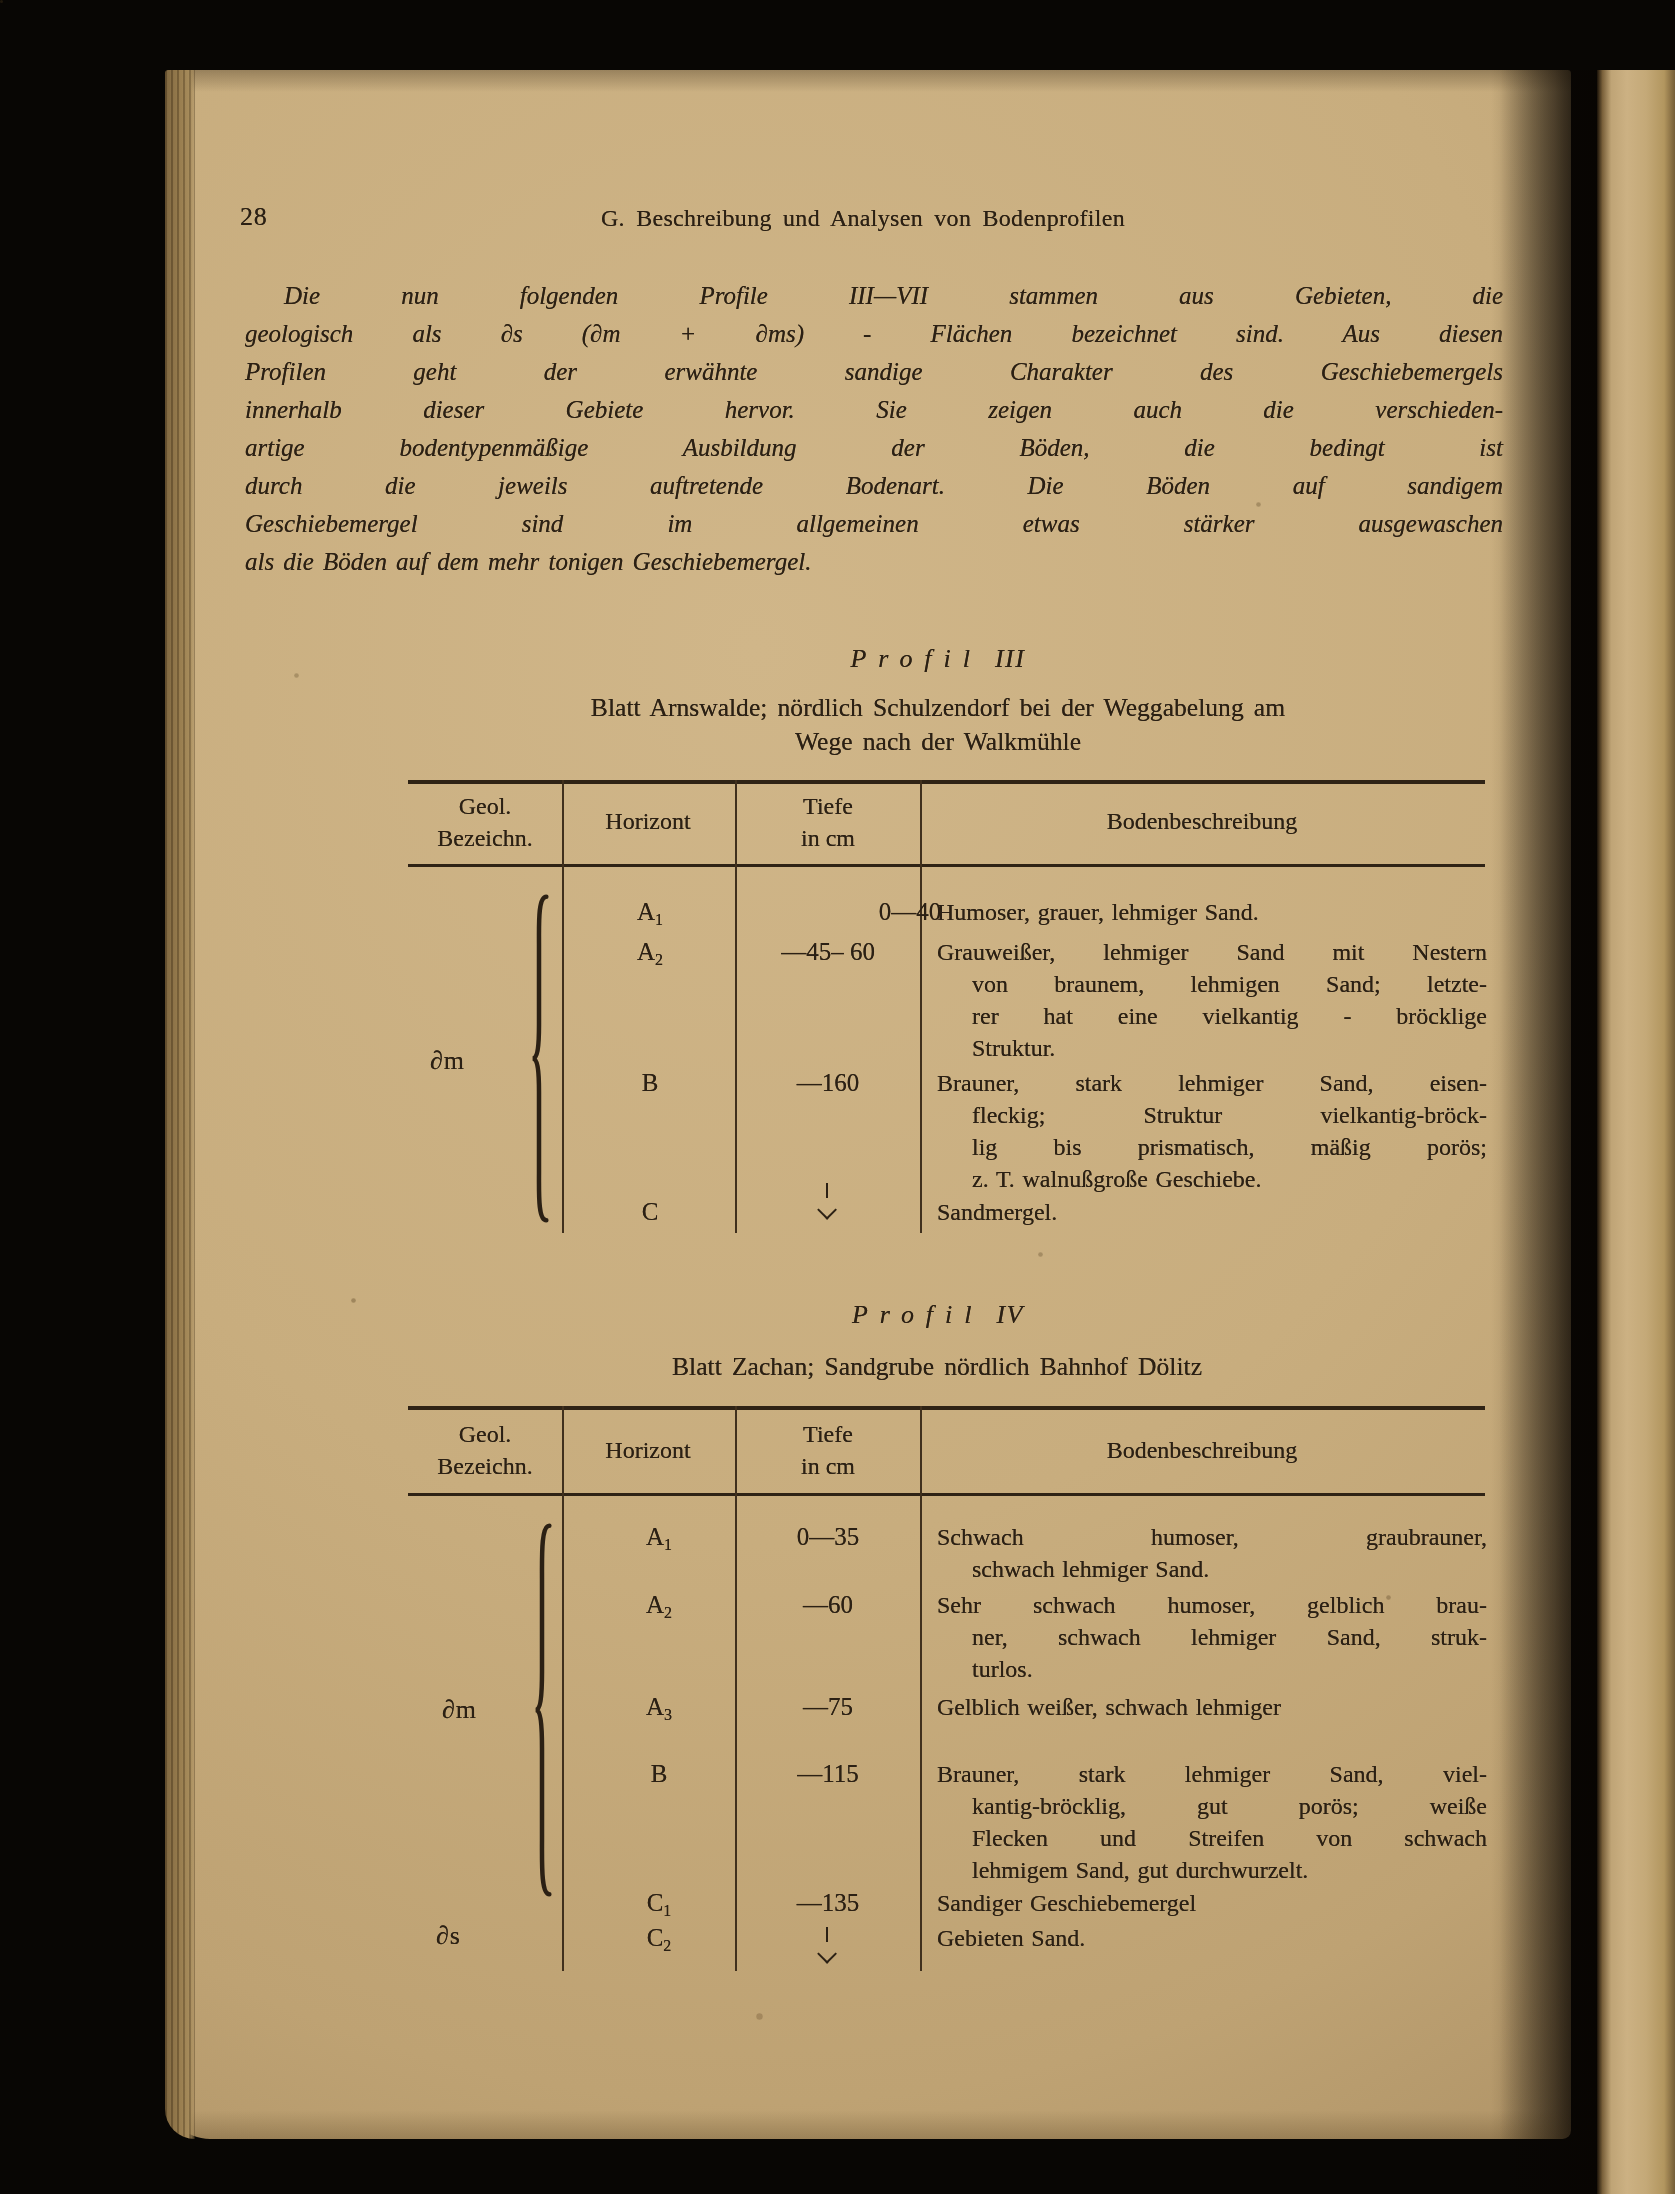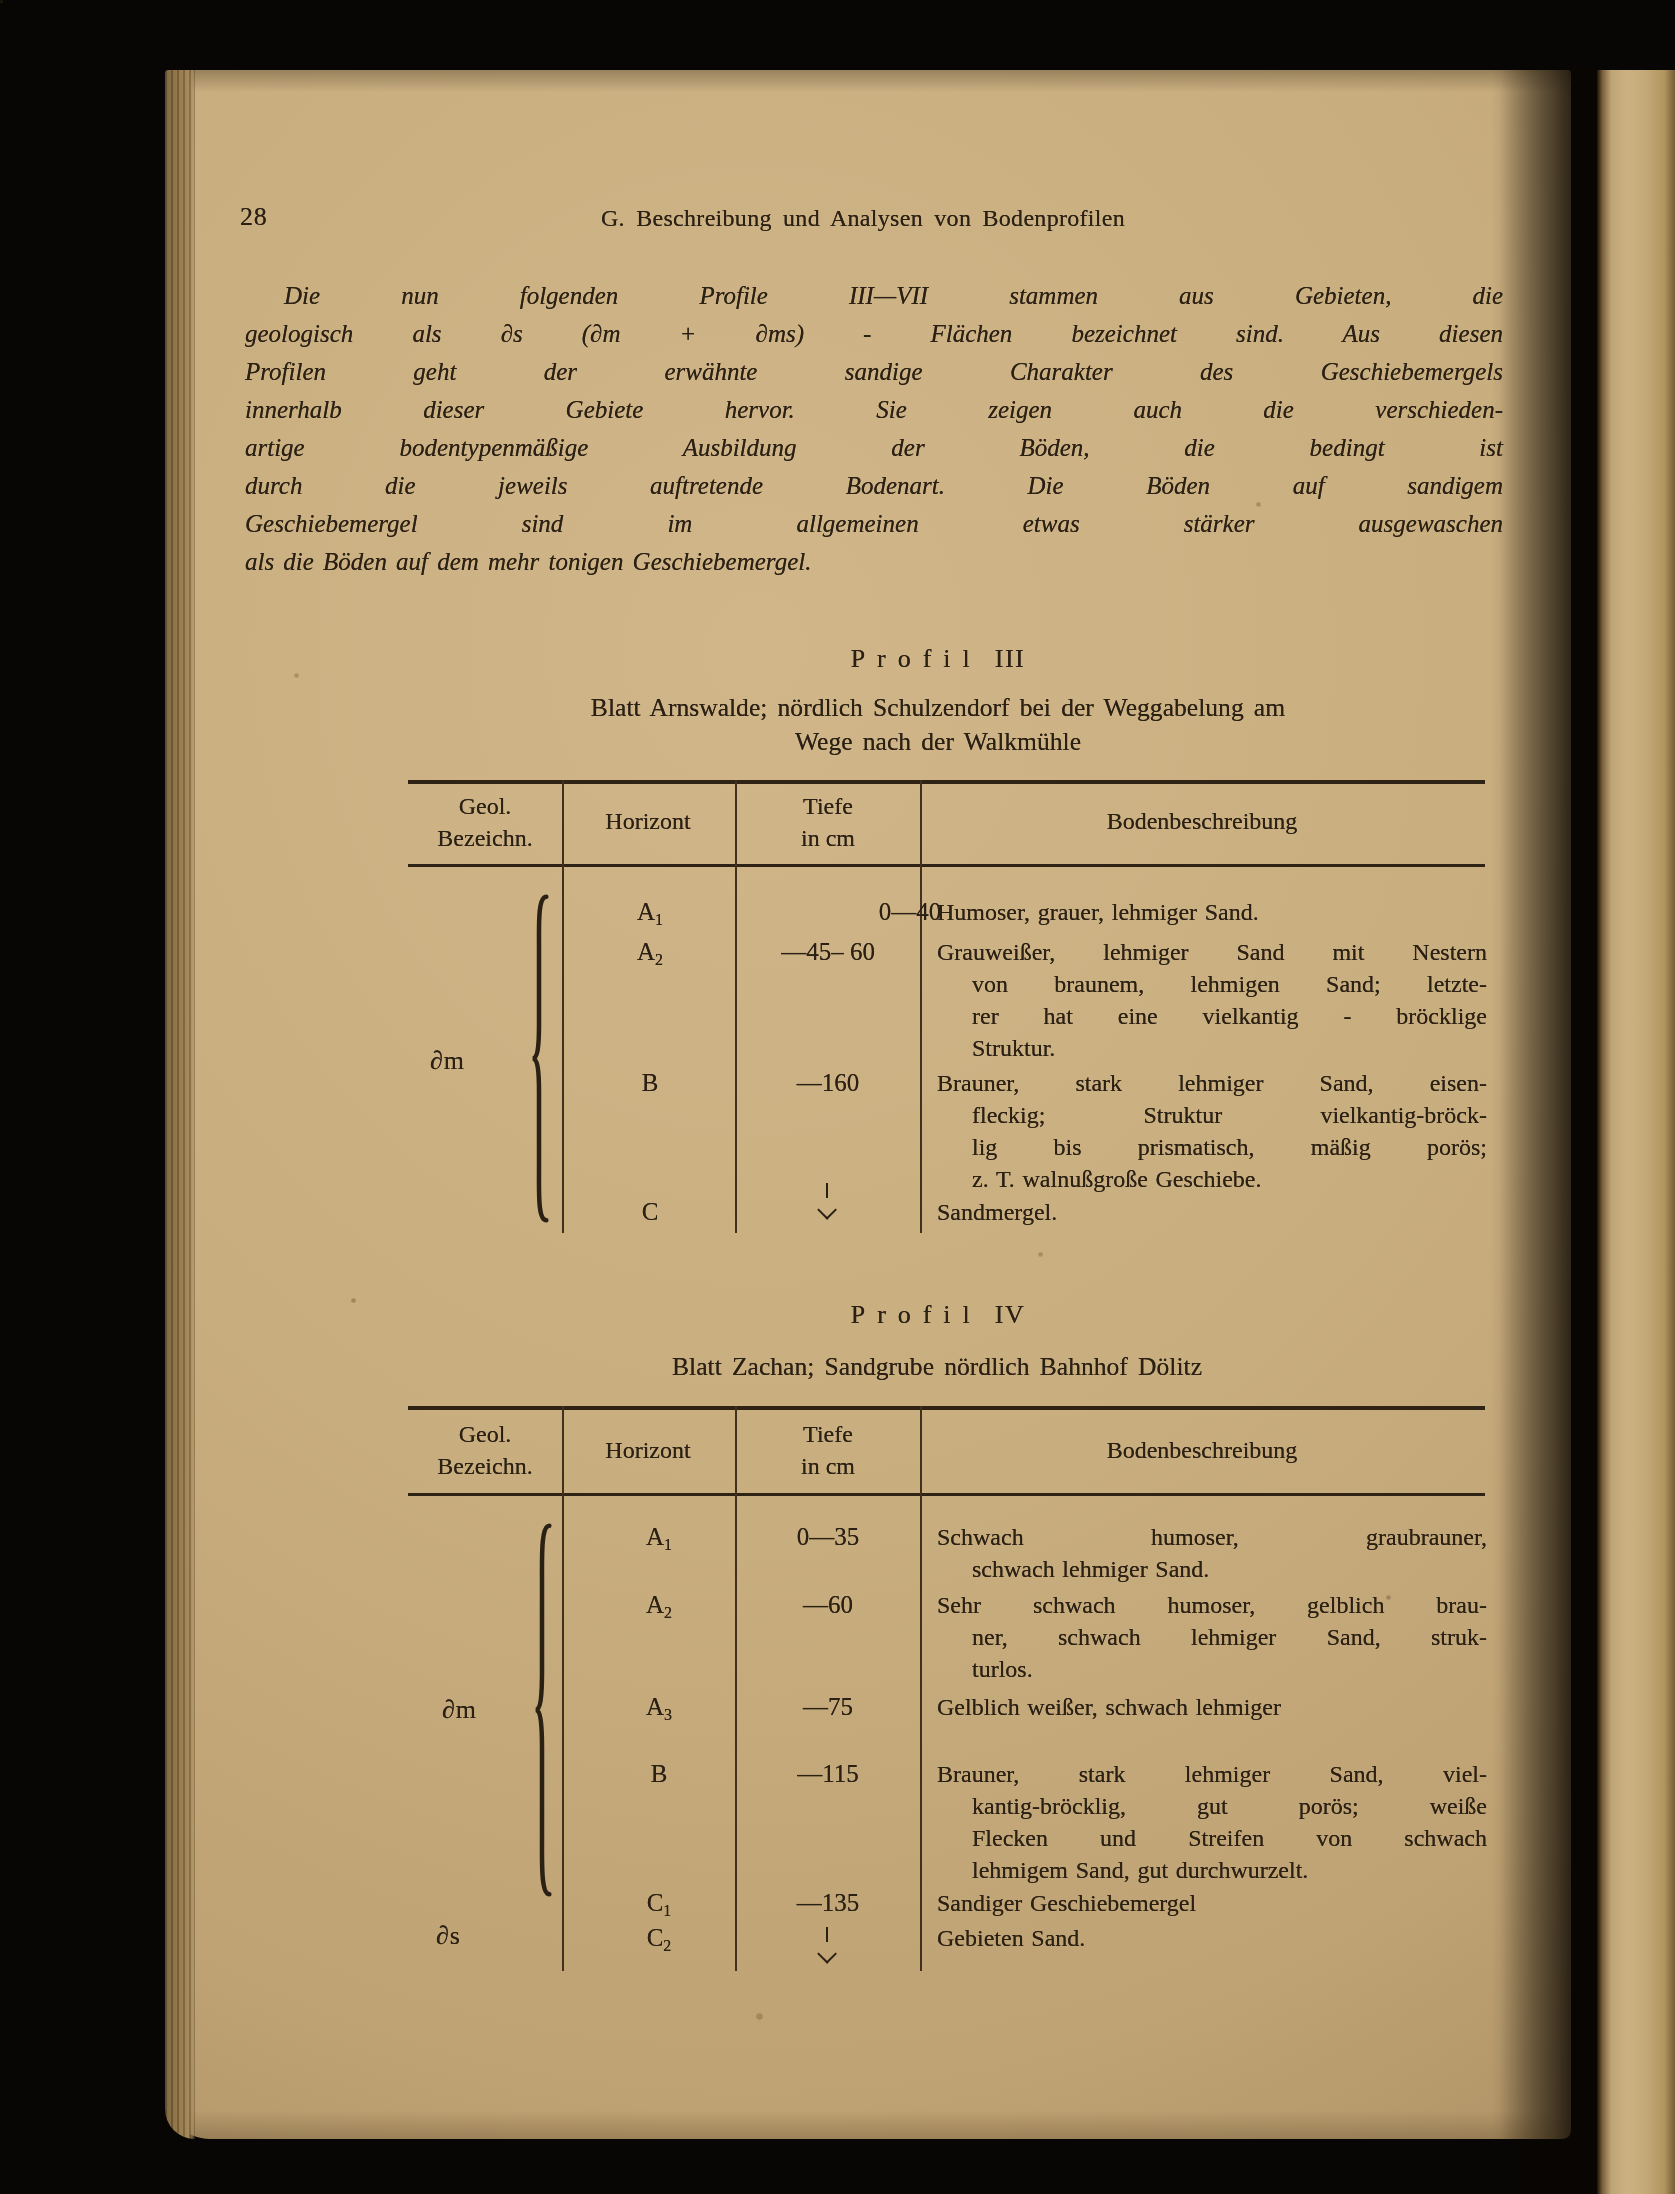--- a/index.html
+++ b/index.html
@@ -40,21 +40,21 @@
       295px 674px 0 0.8px rgba(80,60,30,.28), 1039px 1253px 0 0.8px rgba(80,60,30,.3);}
   
   .t{position:absolute;color:#2b2014;white-space:nowrap;font-size:24px;line-height:1.25;
      text-shadow:0 0 0.4px rgba(43,32,20,.8);}
   .cx{transform:translateX(-50%);}
   .intro{position:absolute;left:245px;top:277px;width:1258px;font-size:25px;line-height:38px;
      color:#2b2014;word-spacing:2.9px;text-shadow:0 0 0.4px rgba(43,32,20,.8);}
   .intro .jline{text-align:justify;text-align-last:justify;font-style:italic;}
   .intro .first{text-indent:39px;}
   .intro .plain{text-align-last:left;}
-  .heading{font-size:26px;}
+  .heading{font-size:26px;font-style:italic;}
   .heading .word{letter-spacing:.46em;}
   .heading .numeral{margin-left:.5em;letter-spacing:.06em;}
   .loc{font-size:25.6px;word-spacing:3.8px;}
   .thead{font-size:24px;}
   .rule{position:absolute;background:#2f2315;}
   .vrule{position:absolute;width:1.8px;background:#40301d;}
   .hz{font-size:25px;}
   .hz sub{font-size:16px;vertical-align:-5px;}
   .depth{font-size:25px;}
   .gsym{font-size:26px;letter-spacing:0.8px;}

